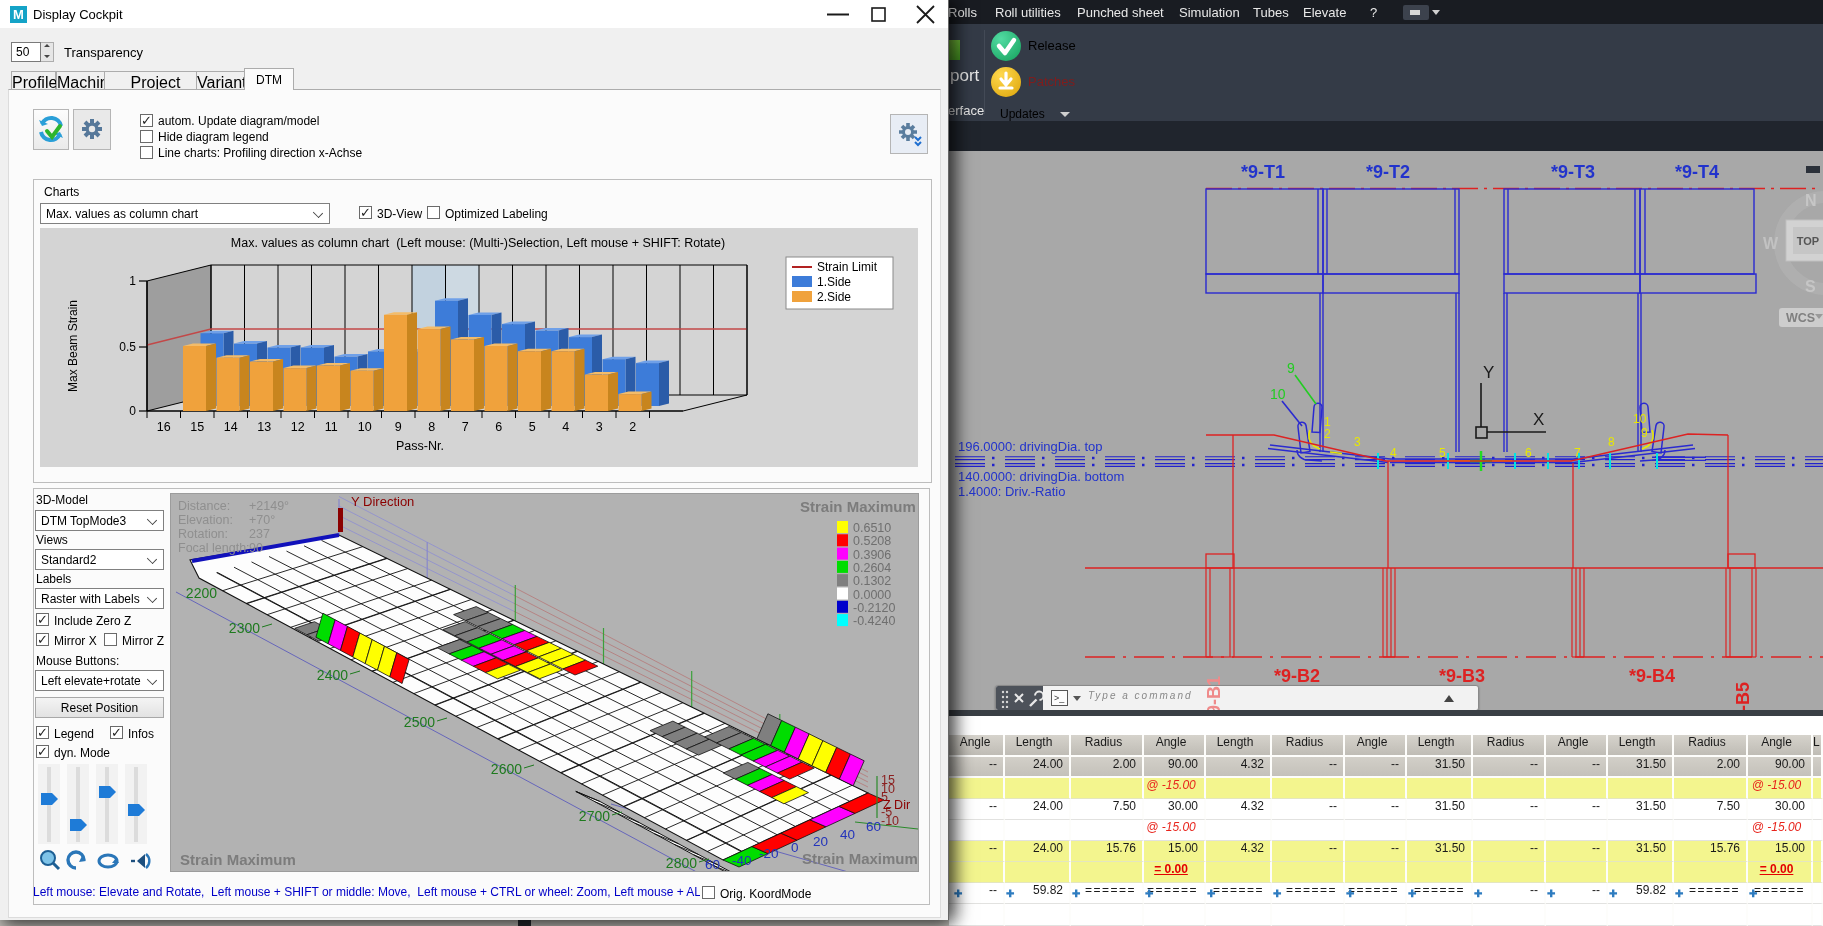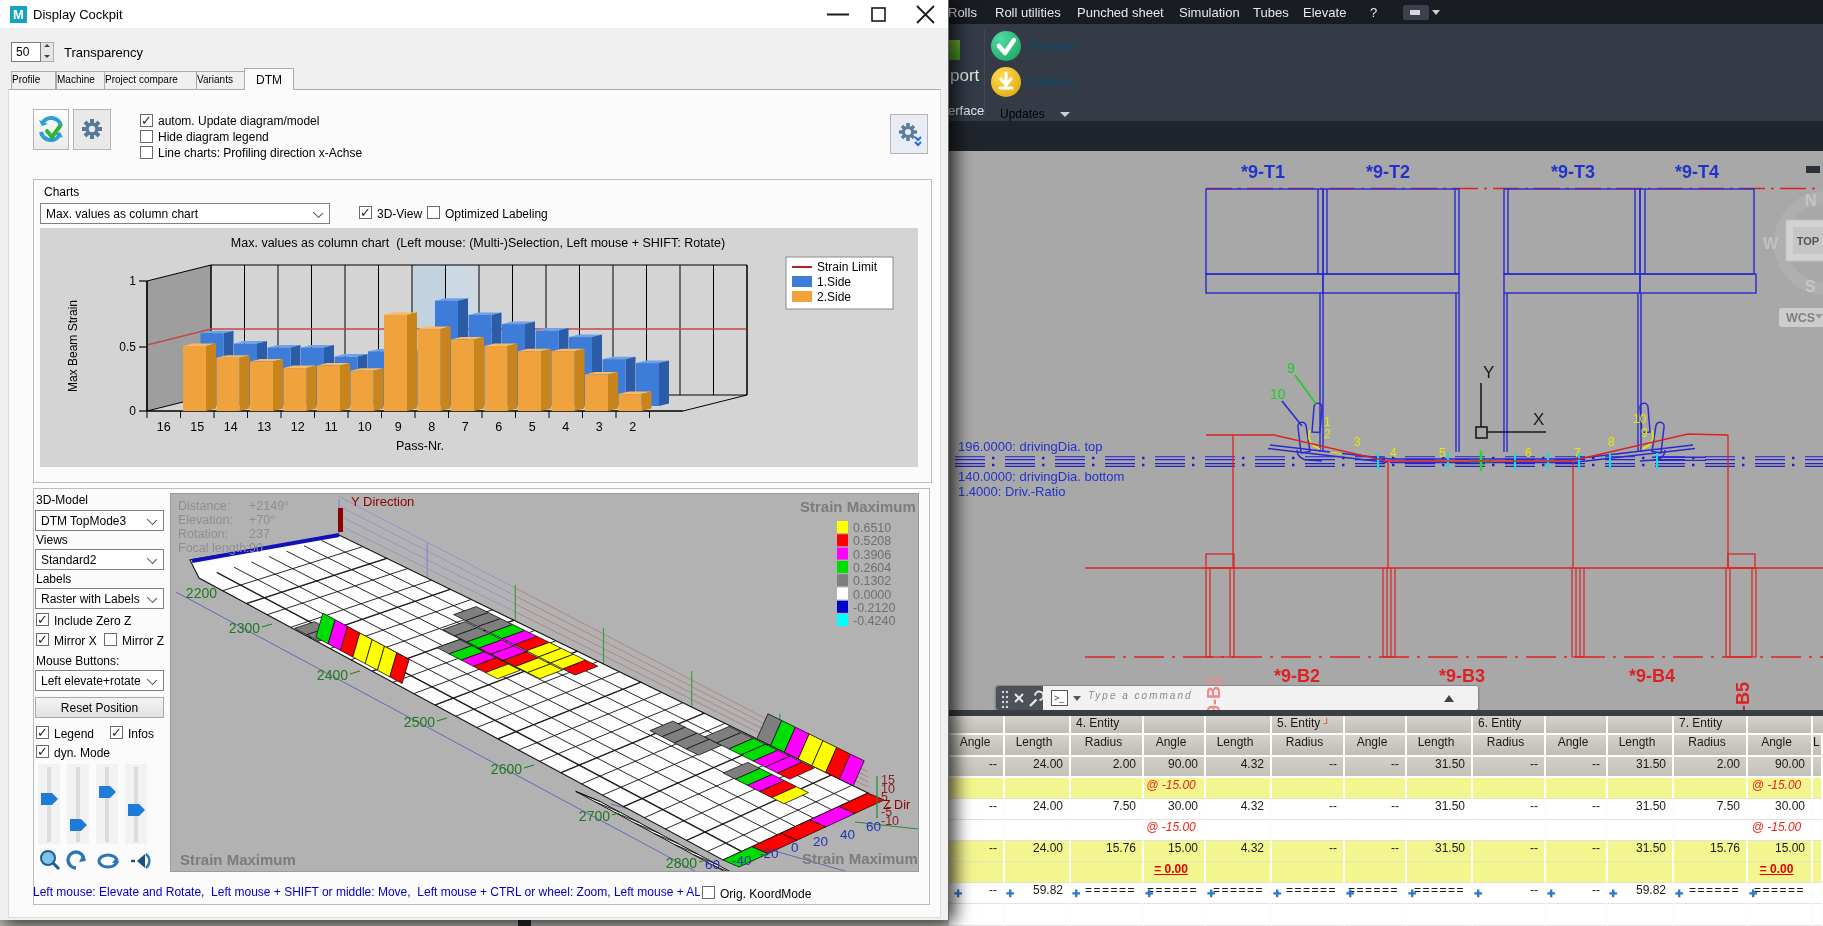--- a/index.html
+++ b/index.html
@@ -26,21 +26,21 @@
   .redit { color:#e8251d; font-style:italic; text-align:center; }
   .redb { color:#e30000; font-weight:bold; text-decoration:underline; text-align:center; }
   #win { left:0; top:0; width:949px; height:920px; background:#f0f0f0; border-right:1px solid #666;
          box-shadow:8px 0 16px rgba(0,0,0,.55), 0 8px 16px rgba(0,0,0,.45); }
   #titlebar { left:0; top:0; width:100%; height:28px; background:#ffffff; }
   #mlogo { left:10px; top:6px; width:17px; height:17px; background:#14a3c7; color:#fff; font-weight:bold; font-size:13px; text-align:center; line-height:17px; }
   #wtitle { left:33px; top:7px; font-size:13px; color:#000; }
   #spinbox { left:11px; top:42px; width:30px; height:20px; background:#fff; border:1px solid #7a7a7a; font-size:12px; padding:2px 0 0 4px; }
   #spinbtns { left:41px; top:42px; width:13px; height:20px; border:1px solid #adadad; border-left:none; background:#e6e6e6; }
   #translbl { left:64px; top:45px; font-size:13px; }
-  .tab { position:absolute; top:71px; height:19px; background:#f0f0f0; border:1px solid #acacac; border-bottom:none; font-size:10px; text-align:left; padding-top:2px; }
+  .tab { position:absolute; top:71px; height:19px; background:#f0f0f0; border:1px solid #acacac; border-bottom:none; font-size:16px; text-align:center; padding-top:2px; }
   #tabactive { position:absolute; top:68px; height:22px; background:#fbfbfb; border:1px solid #acacac; border-bottom:none; font-size:12px; text-align:center; padding-top:4px; z-index:3; }
   #pane { left:8px; top:89px; width:933px; height:829px; background:#fbfbfb; border:1px solid #dcdcdc; border-top:1px solid #acacac; }
   .btn3d { position:absolute; background:linear-gradient(#fdfdfd,#eaeaea); border:1px solid #b5b5b5; }
   .cb { position:absolute; width:13px; height:13px; background:#fff; border:1px solid #6a6a6a; }
   .cb.checked::after { content:"\2713"; position:absolute; left:0px; top:-2px; font-size:13px; color:#222; }
   .lbl { position:absolute; font-size:12px; color:#000; white-space:pre; }
   .grp { position:absolute; border:1px solid #bdbdbd; }
   .dd { position:absolute; height:21px; background:#fff; border:1px solid #808080; font-size:12px; padding:3px 0 0 5px; white-space:nowrap; overflow:hidden; }
   .dd::after { content:""; position:absolute; right:7px; top:8px; width:7px; height:7px; border-right:1.5px solid #444; border-bottom:1.5px solid #444; transform:rotate(45deg) scale(1,.8); transform-origin:center; margin-top:-3px; }
   .pbtn { position:absolute; background:linear-gradient(#f4f4f4,#e2e2e2); border:1px solid #a8a8a8; font-size:12px; text-align:center; }
@@ -64,26 +64,26 @@
   <div id="darkstrip" class="abs"></div>
   <div id="canvas" class="abs"></div>
   <div class="abs" style="left:984px;top:30px;width:1px;height:84px;background:#434a56"></div>
   <div class="abs" style="left:948px;top:40px;width:12px;height:20px;background:linear-gradient(135deg,#7ec43f,#3f8f1f)"></div>
   <div class="abs" style="left:950px;top:66px;color:#e6e6e6;font-size:17px">port</div>
   <div class="abs" style="left:948px;top:103px;color:#e6e6e6;font-size:13px">erface</div>
   <div class="ic-circle" style="left:991px;top:31px;background:radial-gradient(circle at 10px 8px,#52dba2,#14a05b)"></div>
   <svg class="abs" style="left:991px;top:31px" width="30" height="30">
       <path d="M8 15 l6 7 l9 -13" stroke="#fff" stroke-width="4.5" fill="none" stroke-linecap="round" stroke-linejoin="round"></path>
     </svg>
-  <div class="abs" style="left:1028px;top:38px;color:#0c4a6e;font-size:13px">Release</div>
+  <div class="abs" style="left:1028px;top:38px;color:#000000;font-size:13px">Release</div>
   <div class="ic-circle" style="left:991px;top:67px;background:radial-gradient(circle at 10px 8px,#ffd84d,#dca409)"></div>
   <svg class="abs" style="left:991px;top:67px" width="30" height="30">
       <path d="M15 6 v10 M10 12 l5 6 l5 -6 M9 21 h12" stroke="#fff" stroke-width="3.2" fill="none" stroke-linecap="round" stroke-linejoin="round"></path>
     </svg>
-  <div class="abs" style="left:1028px;top:74px;color:#0c4a6e;font-size:13px">Patches</div>
+  <div class="abs" style="left:1028px;top:74px;color:#7f1d1d;font-size:13px">Patches</div>
   <div class="abs" style="left:1000px;top:107px;color:#000000;font-size:12px">Updates</div>
   <div class="abs" style="left:1060px;top:112px;border-left:5px solid transparent;border-right:5px solid transparent;border-top:5px solid #cfcfcf"></div>
 
   <svg id="cadsvg" class="abs" style="left:0;top:0" width="1823" height="926" viewBox="0 0 1823 926">
 <line x1="1206" y1="188.5" x2="1815" y2="188.5" stroke="#dd2222" stroke-width="1.4" stroke-dasharray="26 6 3 6"></line>
 <text x="1263" y="178" font-size="18" font-weight="bold" fill="#2233cc" text-anchor="middle">*9-T1</text>
 <text x="1388" y="178" font-size="18" font-weight="bold" fill="#2233cc" text-anchor="middle">*9-T2</text>
 <text x="1573" y="178" font-size="18" font-weight="bold" fill="#2233cc" text-anchor="middle">*9-T3</text>
 <text x="1697" y="178" font-size="18" font-weight="bold" fill="#2233cc" text-anchor="middle">*9-T4</text>
 <rect x="1206" y="189" width="117" height="85" fill="none" stroke="#2a2ad0" stroke-width="1.4"></rect>
@@ -229,37 +229,20 @@
     </svg>
     <div class="abs" style="left:55px;top:4px;width:17px;height:16px;border:1.5px solid #555;background:#fcfcfc;font-size:9px;color:#333;padding:2px 0 0 2px">&gt;_</div>
     <div class="abs" style="left:77px;top:10px;border-left:4px solid transparent;border-right:4px solid transparent;border-top:5px solid #555"></div>
     <div class="abs" style="left:92px;top:4px;font-size:10px;font-style:italic;color:#888;letter-spacing:2px">Type a command</div>
     <div class="abs" style="left:448px;top:9px;border-left:5px solid transparent;border-right:5px solid transparent;border-bottom:7px solid #444"></div>
   </div>
   <div class="abs" style="left:1204px;top:642px;width:20px;height:80px;color:#ef8a8a;font-size:18px;font-weight:bold;writing-mode:vertical-rl;transform:rotate(180deg);text-align:left">*9-B1</div>
 
   <div class="abs" style="left:948px;top:710px;width:875px;height:6px;background:#3a3f45"></div>
   <div id="tbl" class="abs">
-<div class="trow" style="top:0px;height:19px">
-        <div class="tc hdr" style="left:0px;width:5px"></div>
-        <div class="tc hdr" style="left:5px;width:52px"></div>
-        <div class="tc hdr" style="left:57px;width:66px"></div>
-        <div class="tc hdr" style="left:123px;width:73px">4. Entity</div>
-        <div class="tc hdr" style="left:196px;width:62px"></div>
-        <div class="tc hdr" style="left:258px;width:66px"></div>
-        <div class="tc hdr" style="left:324px;width:73px">5. Entity<span style="color:#e03010;font-weight:bold;font-size:10px"> ┘</span></div>
-        <div class="tc hdr" style="left:397px;width:62px"></div>
-        <div class="tc hdr" style="left:459px;width:66px"></div>
-        <div class="tc hdr" style="left:525px;width:73px">6. Entity</div>
-        <div class="tc hdr" style="left:598px;width:62px"></div>
-        <div class="tc hdr" style="left:660px;width:66px"></div>
-        <div class="tc hdr" style="left:726px;width:74px">7. Entity</div>
-        <div class="tc hdr" style="left:800px;width:65px"></div>
-        <div class="tc hdr" style="left:865px;width:10px"></div>
-      </div>
 <div class="trow" style="top:19px;height:22px">
         <div class="tc hdr" style="left:0px;width:5px;text-align:center;padding-left:0"></div>
         <div class="tc hdr" style="left:5px;width:52px;text-align:center;padding-left:0">Angle</div>
         <div class="tc hdr" style="left:57px;width:66px;text-align:center;padding-left:0">Length</div>
         <div class="tc hdr" style="left:123px;width:73px;text-align:center;padding-left:0">Radius</div>
         <div class="tc hdr" style="left:196px;width:62px;text-align:center;padding-left:0">Angle</div>
         <div class="tc hdr" style="left:258px;width:66px;text-align:center;padding-left:0">Length</div>
         <div class="tc hdr" style="left:324px;width:73px;text-align:center;padding-left:0">Radius</div>
         <div class="tc hdr" style="left:397px;width:62px;text-align:center;padding-left:0">Angle</div>
         <div class="tc hdr" style="left:459px;width:66px;text-align:center;padding-left:0">Length</div>

